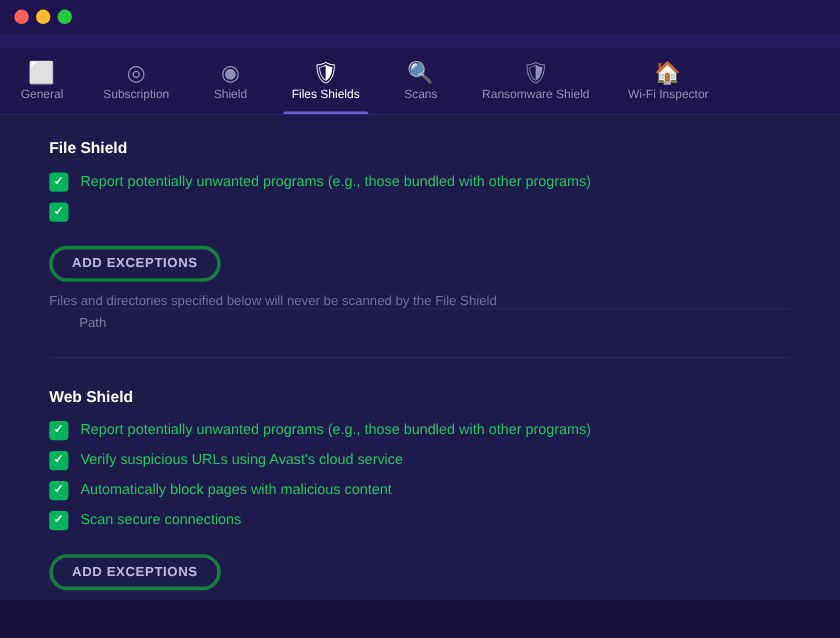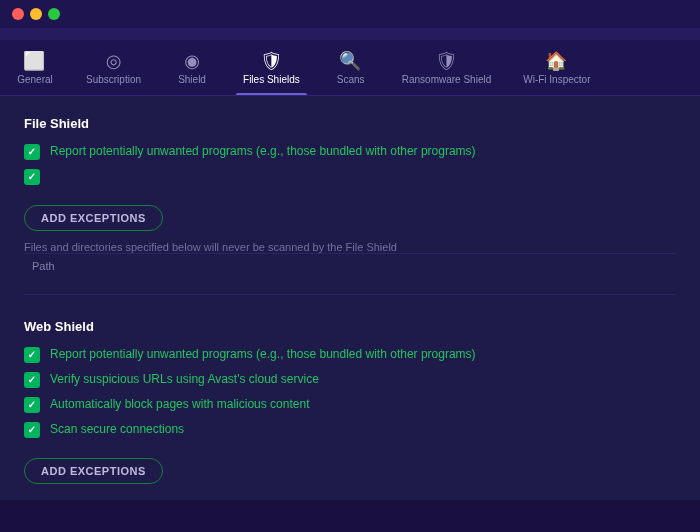--- a/index.html
+++ b/index.html
@@ -83,21 +83,21 @@
     }
     .tab-label {
       font-size: 10px;
     }
 
     
     .content {
       background: #1e1a4a;
       height: calc(532px - 28px - 30px - 70px);
       overflow-y: auto;
-      padding: 20px 24px;
+      padding: 20px 41px;
     }
 
     
     .section {
       margin-bottom: 24px;
     }
     .section-title {
       color: #ffffff;
       font-size: 13px;
       font-weight: 700;
@@ -128,21 +128,21 @@
     .check-box::after {
       content: '✓';
       color: #ffffff;
       font-size: 10px;
       font-weight: 700;
     }
 
     
     .add-exceptions-btn {
       display: inline-block;
-      border: 1px solid #15803d;
+      border: 3px solid #15803d;
       border-radius: 20px;
       padding: 6px 16px;
       color: #c0b8e0;
       font-size: 11px;
       font-weight: 600;
       cursor: pointer;
       margin: 12px 0 10px 0;
       background: transparent;
       letter-spacing: 0.5px;
       text-transform: uppercase;
@@ -154,20 +154,21 @@
       font-size: 11px;
       margin-bottom: 0;
     }
 
     
     .path-header {
       color: #8080a8;
       font-size: 11px;
       padding: 6px 0 6px 8px;
       border-top: 1px solid #2a2460;
+      margin-left: 17px;
     }
 
     
     .content::-webkit-scrollbar {
       width: 6px;
     }
     .content::-webkit-scrollbar-track {
       background: #1a1545;
     }
     .content::-webkit-scrollbar-thumb {

